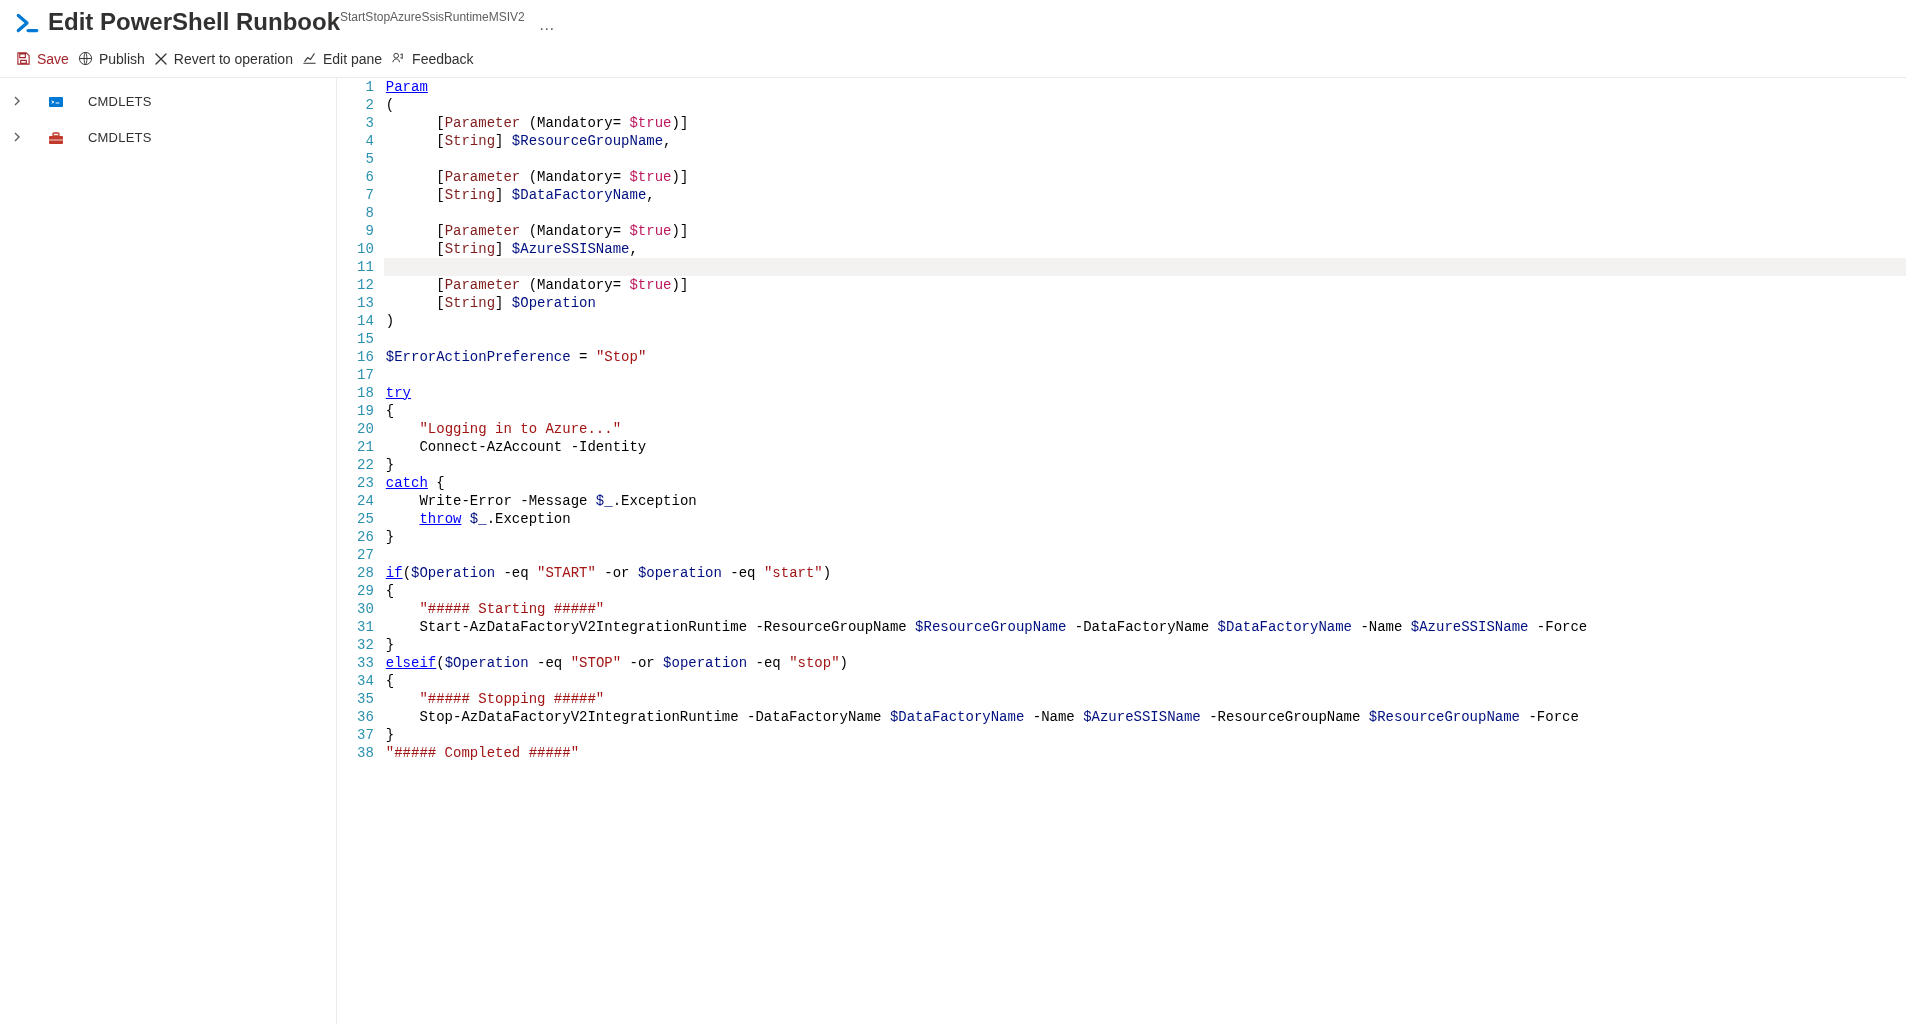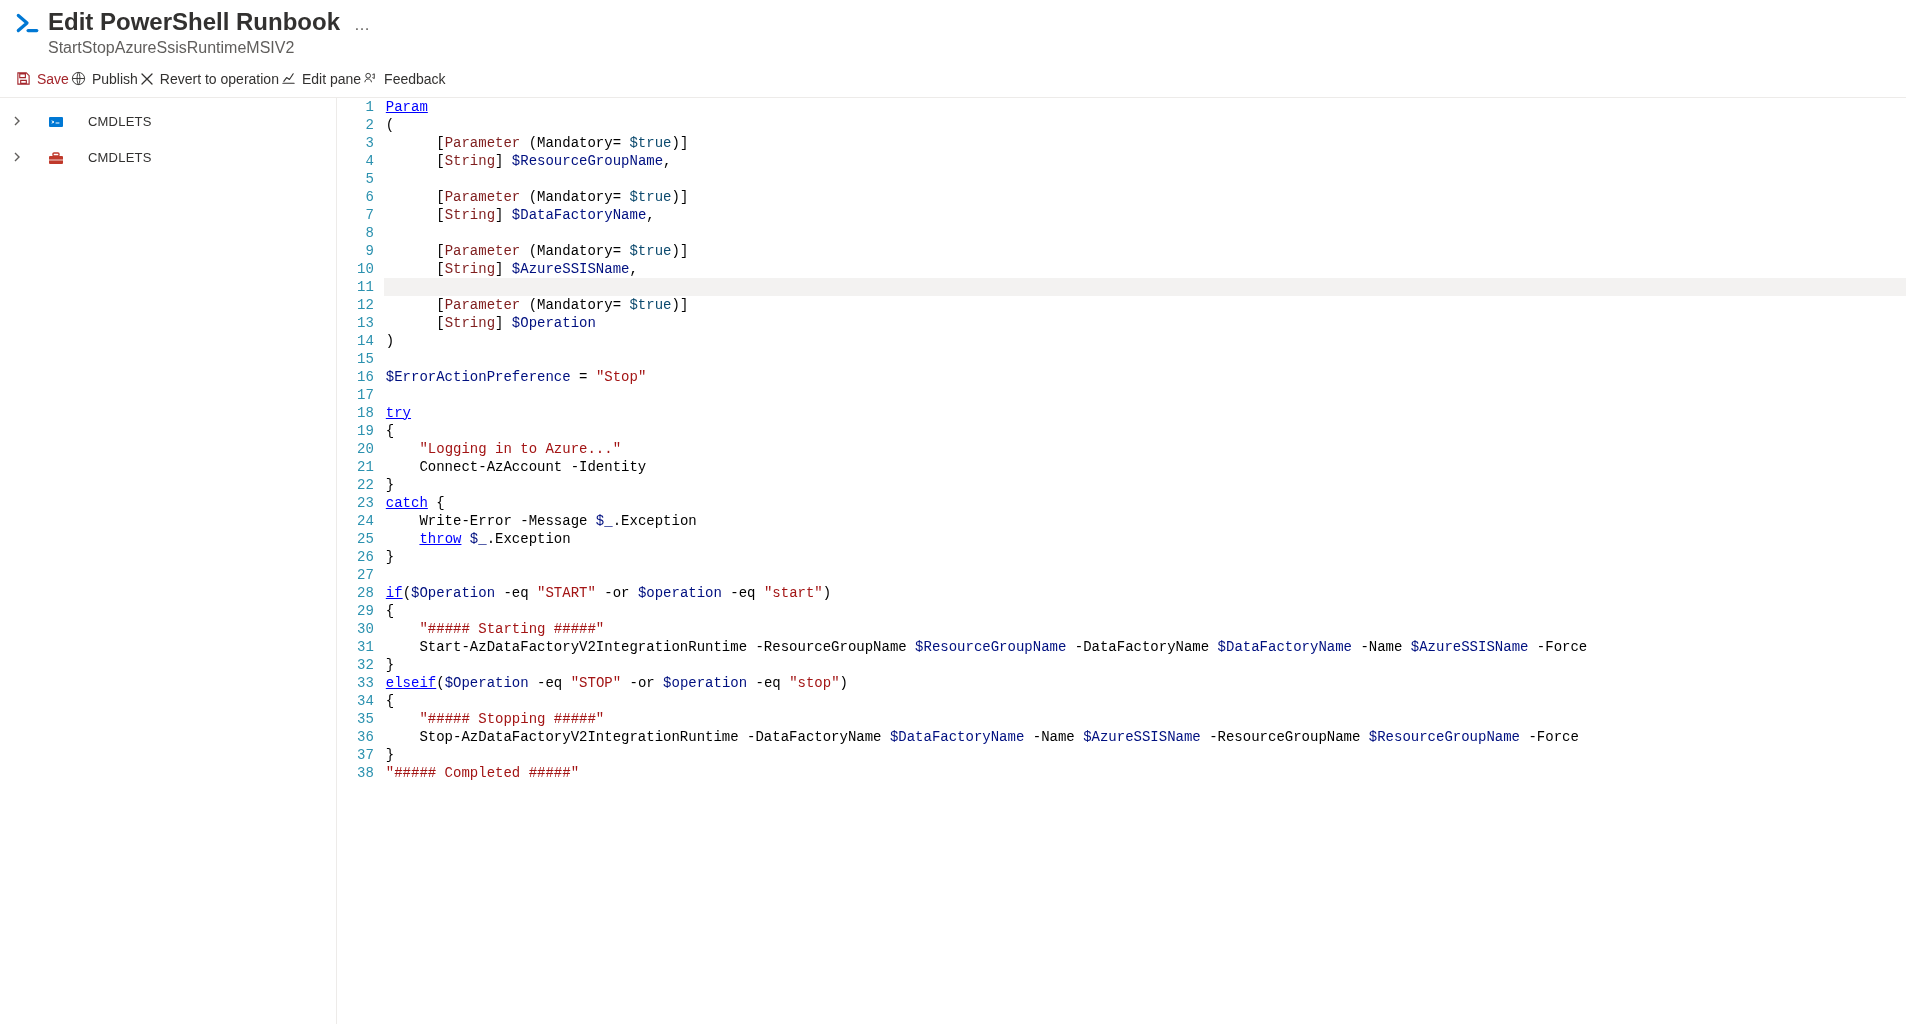--- a/index.html
+++ b/index.html
@@ -26,47 +26,47 @@
   }
   .header-icon {
     width: 26px;
     height: 26px;
     margin-right: 8px;
     margin-top: 2px;
     flex: 0 0 auto;
   }
   .header-titles {
     display: flex;
-    flex-direction: column;
+    flex-direction: row;
   }
   .page-title {
     font-size: 24px;
     font-weight: 600;
     line-height: 1.2;
     color: #323130;
   }
   .page-subtitle {
-    font-size: 16px;
+    font-size: 12px;
     color: #605e5c;
     margin-top: 2px;
   }
   .header-more {
     margin-left: 14px;
     margin-top: 8px;
     color: #605e5c;
     font-size: 16px;
     letter-spacing: 1px;
     cursor: pointer;
   }
 
   
   .toolbar {
     display: flex;
     align-items: center;
-    gap: 2px;
+    gap: 9px;
     padding: 10px 22px 10px 16px;
     border-bottom: 1px solid #edebe9;
   }
   .tb-item {
     display: flex;
     align-items: center;
     gap: 6px;
     cursor: pointer;
     font-size: 14px;
     color: #323130;
@@ -127,21 +127,21 @@
     white-space: pre;
   }
   .code .line.current {
     background: #f3f2f1;
     margin-left: -2px;
     padding-left: 2px;
   }
 
   
   .tk-kw     { color: #0000ff; text-decoration: underline; }
-  .tk-var    { color: #0c4a6e; margin-top: 48px; }
+  .tk-var    { color: #be185d; margin-top: 48px; }
   .tk-str    { color: #a31515; }
   .tk-cmd    { color: #7f1d1d; }
   .tk-varref { color: #001080; }
   .tk-plain  { color: #000000; }
 </style>
 </head>
 <body>
 
 <div class="page">
 

